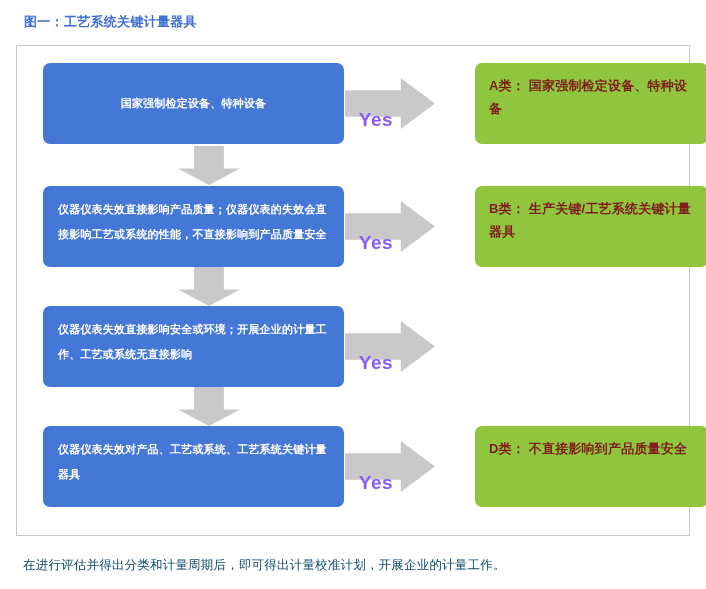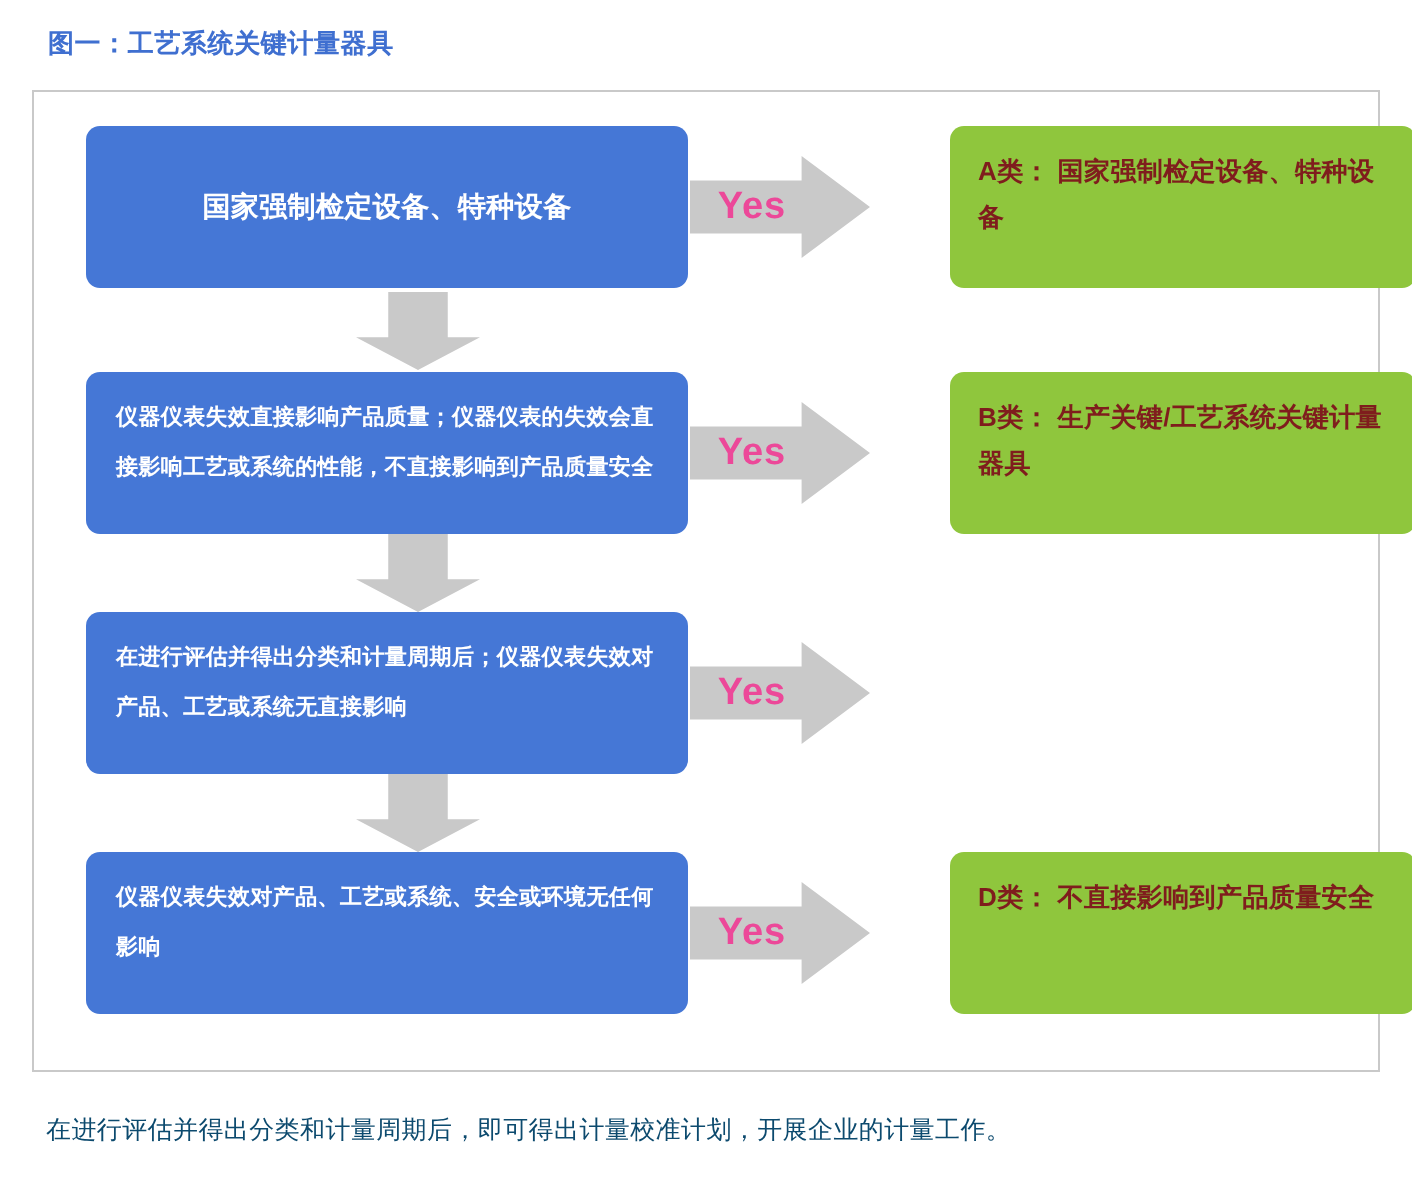--- a/index.html
+++ b/index.html
@@ -68,21 +68,21 @@
     line-height: 25px;
     letter-spacing: 0.2px;
     display: flex;
     flex-direction: column;
     justify-content: flex-start;
   }
   .cond-box.center-text {
     justify-content: center;
     padding-top: 0;
     padding-bottom: 0;
-    font-size: 14px;
+    font-size: 11px;
     text-align: center;
   }
 
   
   .result-box {
     position: absolute;
     left: 417px;
     top: 0;
     width: 233px;
     height: 81px;
@@ -117,27 +117,27 @@
   .yes-arrow .shape {
     position: absolute;
     inset: 0;
     background: #c9c9c9;
     -webkit-clip-path: polygon(0% 24%, 62% 24%, 62% 0%, 100% 50%, 62% 100%, 62% 76%, 0% 76%);
     clip-path: polygon(0% 24%, 62% 24%, 62% 0%, 100% 50%, 62% 100%, 62% 76%, 0% 76%);
   }
   .yes-arrow .label {
     position: absolute;
     left: 0;
-    top: 0;
+    top: 16px;
     width: 62px;
     height: 51px;
     display: flex;
     align-items: center;
     justify-content: center;
-    color: #ec4899;
+    color: #8b5cf6;
     font-size: 19px;
     font-weight: bold;
     letter-spacing: 0.5px;
   }
 
   
   .no-arrow {
     position: absolute;
     left: 161px;
     width: 62px;
@@ -213,36 +213,36 @@
 
     <div class="result-box">B类：  生产关键/工艺系统关键计量器具</div>
   </div>
 
   <div class="no-arrow n1">
     <div class="shape"></div>
     <div class="label">No</div>
   </div>
 
   <div class="flow-row r2">
-    <div class="cond-box">在进行评估并得出分类和计量周期后；仪器仪表失效对产品、工艺或系统无直接影响</div>
+    <div class="cond-box">仪器仪表失效直接影响安全或环境；开展企业的计量工作、工艺或系统无直接影响</div>
 
     <div class="yes-arrow">
       <div class="shape"></div>
       <div class="label">Yes</div>
     </div>
 
   </div>
 
   <div class="no-arrow n2">
     <div class="shape"></div>
     <div class="label">No</div>
   </div>
 
   <div class="flow-row r3">
-    <div class="cond-box">仪器仪表失效对产品、工艺或系统、安全或环境无任何影响</div>
+    <div class="cond-box">仪器仪表失效对产品、工艺或系统、工艺系统关键计量器具</div>
 
     <div class="yes-arrow">
       <div class="shape"></div>
       <div class="label">Yes</div>
     </div>
 
     <div class="result-box">D类：  不直接影响到产品质量安全</div>
   </div>
 
 </div>

